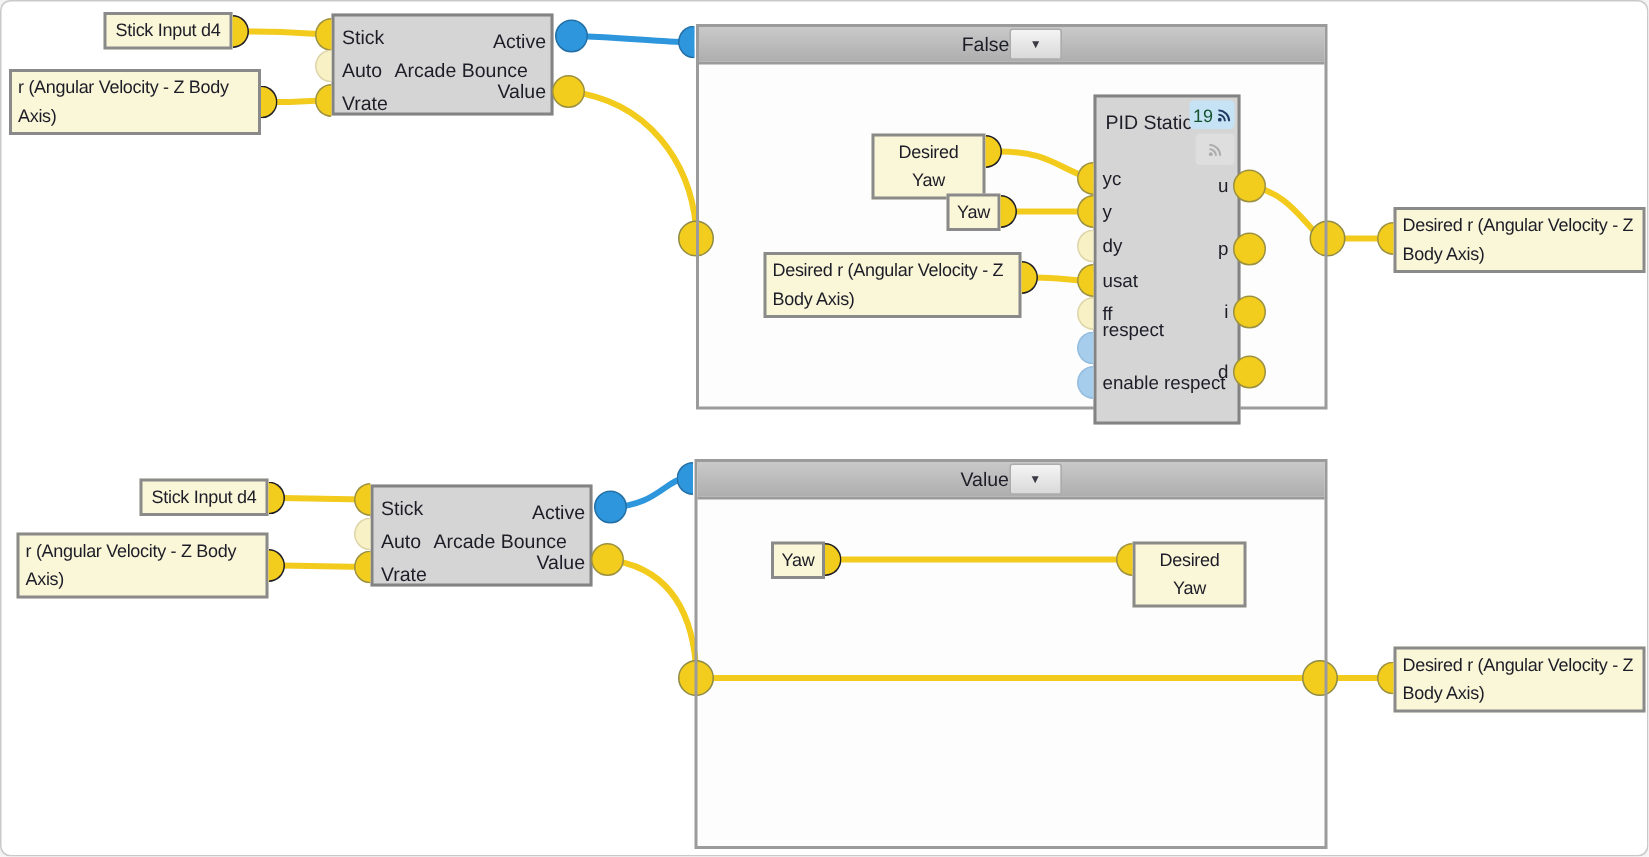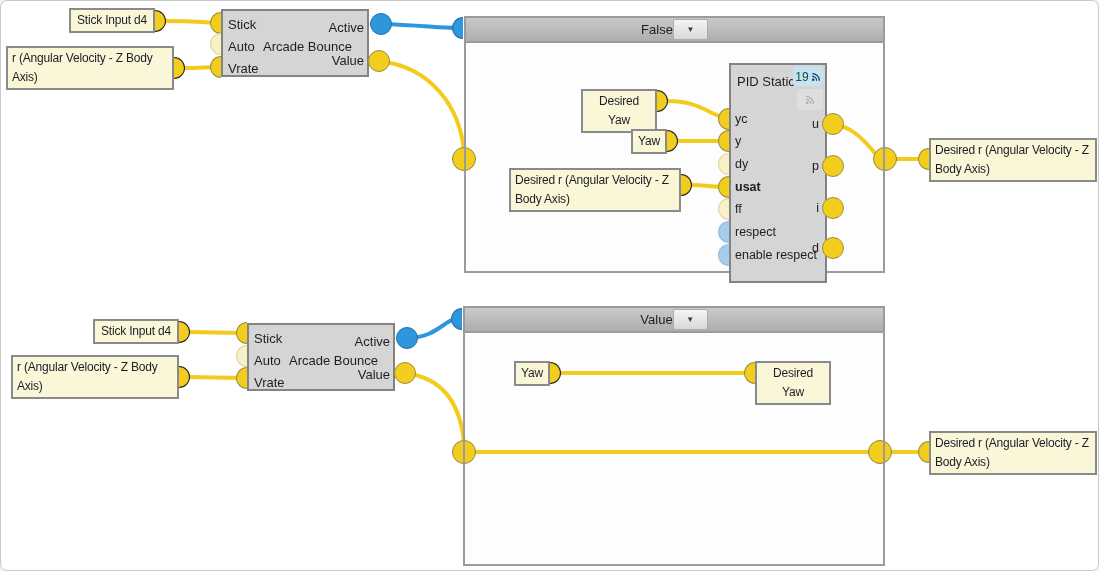--- a/index.html
+++ b/index.html
@@ -137,23 +137,23 @@
     </div>
     <div class="badge badge2" style="left:66px;top:24px;width:26px;height:21px;">
       <svg width="10" height="10" viewBox="0 0 16 16">
         <circle cx="3.5" cy="12.5" r="2" fill="#ABABAB"></circle>
         <path d="M2 7 a7 7 0 0 1 7 7 M2 2.5 a11.5 11.5 0 0 1 11.5 11.5" stroke="#ABABAB" stroke-width="2" fill="none"></path>
       </svg>
     </div>
     <span class="nlabel pidlbl" style="left:4px;top:47px;">yc</span>
     <span class="nlabel pidlbl" style="left:4px;top:69px;">y</span>
     <span class="nlabel pidlbl" style="left:4px;top:92px;">dy</span>
-    <span class="nlabel pidlbl" style="left:4px;top:115px;font-weight:bold;">usat</span>
+    <span class="nlabel pidlbl" style="left:4px;top:115px;">usat</span>
     <span class="nlabel pidlbl" style="left:4px;top:137px;">ff</span>
-    <span class="nlabel pidlbl" style="left:4px;top:160px;">respect</span>
+    <span class="nlabel pidlbl" style="left:4px;top:148px;">respect</span>
     <span class="nlabel pidlbl" style="left:4px;top:183px;">enable respect</span>
     <span class="nlabel pidlbl" style="right:6px;top:52px;">u</span>
     <span class="nlabel pidlbl" style="right:6px;top:94px;">p</span>
     <span class="nlabel pidlbl" style="right:6px;top:136px;">i</span>
     <span class="nlabel pidlbl" style="right:6px;top:176px;">d</span>
   </div>
   <div class="phalf y" style="left:717px;top:107px;"></div>
   <div class="phalf y" style="left:717px;top:129px;"></div>
   <div class="phalf pale" style="left:717px;top:152px;"></div>
   <div class="phalf y" style="left:717px;top:175px;"></div>

